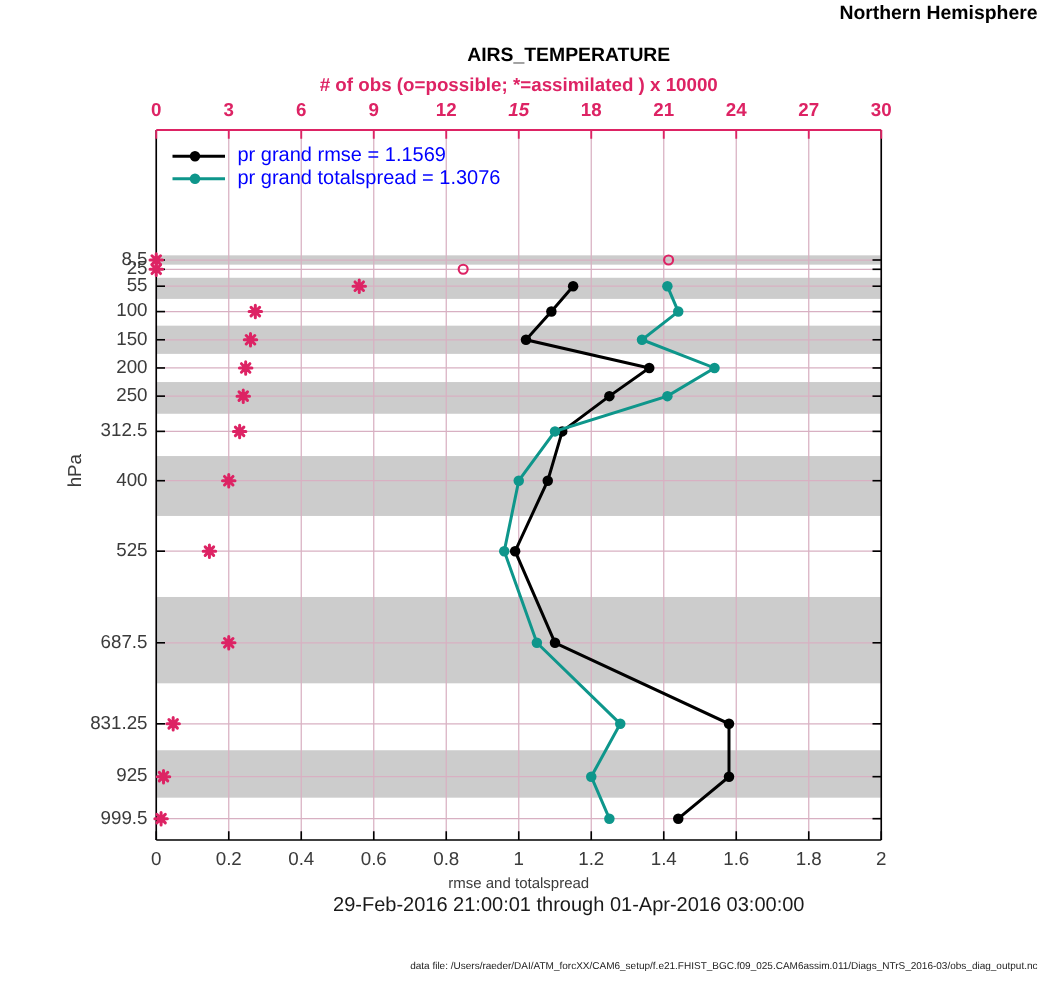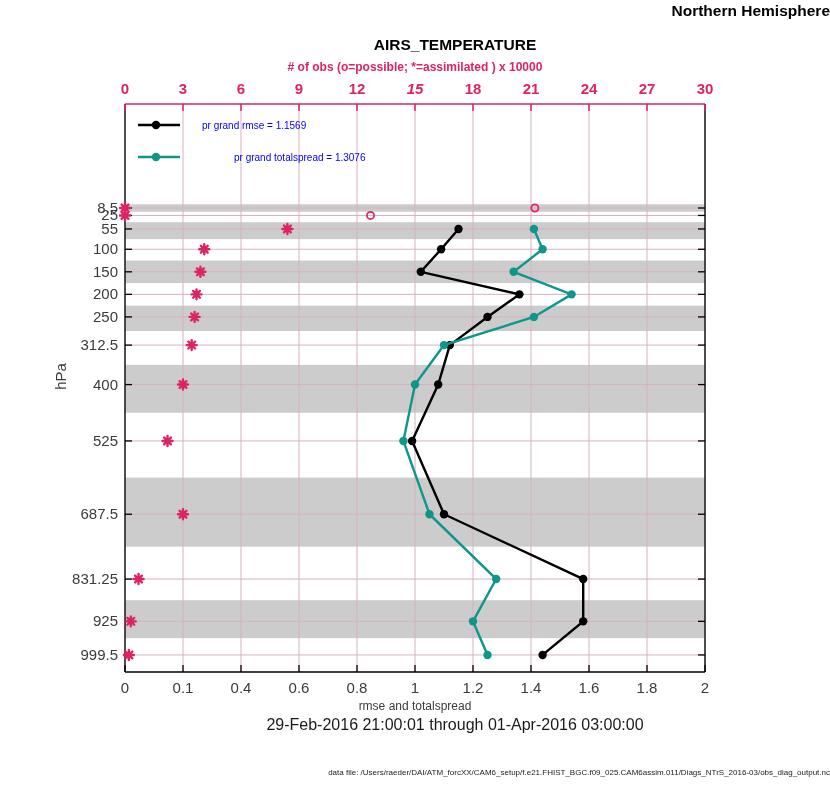--- a/index.html
+++ b/index.html
@@ -2,31 +2,31 @@
 <html><head>
 <meta charset="utf-8">
 <style>
   html,body{margin:0;padding:0;background:#ffffff;}
   body{width:830px;height:800px;position:relative;overflow:hidden;
        font-family:"Liberation Sans", sans-serif;}
   .abs{position:absolute;}
   .title-line{width:830px;text-align:center;font-weight:bold;font-size:15.5px;color:#000;}
   #title1{top:2px;left:0;text-align:right;}
   #title2{top:36px;left:0;margin-left:40px;}
-  #obs-label{top:60px;left:0;width:830px;text-align:center;font-size:12px;font-weight:bold;}
+  #obs-label{top:60px;left:0;width:830px;text-align:center;font-size:15px;font-weight:bold;}
   .top-tick{position:absolute;text-align:center;font-size:15px;font-weight:bold;}
   .bot-tick{position:absolute;text-align:center;font-size:15px;color:#3b3b3b;}
   .y-tick{position:absolute;text-align:right;font-size:15px;color:#3b3b3b;}
   #ylabel{top:368px;left:30px;width:60px;text-align:center;font-size:15px;color:#3b3b3b;
           transform:rotate(-90deg);transform-origin:center;}
   #xlabel{top:699px;left:0;width:830px;text-align:center;font-size:12px;color:#3b3b3b;}
   #daterange{top:716px;left:0;width:830px;text-align:center;font-size:16px;color:#1a1a1a;margin-left:40px;}
   #footer{top:768px;left:0;width:830px;text-align:right;font-size:8px;color:#222;}
   .legend-row{position:absolute;left:136px;height:16px;display:flex;align-items:center;}
-  .legend-text{font-size:10px;color:#0000ff;margin-left:20px;white-space:nowrap;}
+  .legend-text{font-size:16px;color:#0000ff;margin-left:8px;white-space:nowrap;}
   #plot-svg{position:absolute;top:0;left:0;}
 </style>
 </head>
 <body>
 
 <div>
   <svg id="plot-svg" width="830" height="800">
       <rect x="125" y="204.27925" width="580" height="7.441500000000019" fill="#cccccc"></rect>
       <rect x="125" y="222.2065" width="580" height="16.912499999999994" fill="#cccccc"></rect>
       <rect x="125" y="260.54150000000004" width="580" height="22.549999999999955" fill="#cccccc"></rect>
@@ -161,42 +161,42 @@
   <div id="title2" class="abs title-line">AIRS_TEMPERATURE</div>
   <div id="obs-label" class="abs" style="color: rgb(221, 35, 100);"># of obs (o=possible; *=assimilated ) x 10000</div>
 
   <div class="legend-row" style="top:117px;">
     <svg width="46" height="12">
       <line id="leg-line-0" x1="2" y1="6" x2="44" y2="6" stroke-width="2.4" stroke="#000000"></line>
       <circle id="leg-dot-0" cx="20" cy="6" r="4.2" fill="#000000"></circle>
     </svg>
     <span class="legend-text">pr grand rmse = 1.1569</span>
   </div>
-  <div class="legend-row" style="top:149px;gap:32px;">
+  <div class="legend-row" style="top:135px;">
     <svg width="46" height="12">
       <line id="leg-line-1" x1="2" y1="6" x2="44" y2="6" stroke-width="2.4" stroke="#0e968b"></line>
       <circle id="leg-dot-1" cx="20" cy="6" r="4.2" fill="#0e968b"></circle>
     </svg>
     <span class="legend-text">pr grand totalspread = 1.3076</span>
   </div>
 
   <div id="tick-labels">
       <div class="top-tick" style="left: 103px; top: 80px; width: 44px; color: rgb(221, 35, 100);">0</div>
       <div class="top-tick" style="left: 161px; top: 80px; width: 44px; color: rgb(221, 35, 100);">3</div>
       <div class="top-tick" style="left: 219px; top: 80px; width: 44px; color: rgb(221, 35, 100);">6</div>
       <div class="top-tick" style="left: 277px; top: 80px; width: 44px; color: rgb(221, 35, 100);">9</div>
       <div class="top-tick" style="left: 335px; top: 80px; width: 44px; color: rgb(221, 35, 100);">12</div>
       <div class="top-tick" style="left: 393px; top: 80px; width: 44px; color: rgb(221, 35, 100); font-style: italic;">15</div>
       <div class="top-tick" style="left: 451px; top: 80px; width: 44px; color: rgb(221, 35, 100);">18</div>
       <div class="top-tick" style="left: 509px; top: 80px; width: 44px; color: rgb(221, 35, 100);">21</div>
       <div class="top-tick" style="left: 567px; top: 80px; width: 44px; color: rgb(221, 35, 100);">24</div>
       <div class="top-tick" style="left: 625px; top: 80px; width: 44px; color: rgb(221, 35, 100);">27</div>
       <div class="top-tick" style="left: 683px; top: 80px; width: 44px; color: rgb(221, 35, 100);">30</div>
       <div class="bot-tick" style="left: 100px; top: 679px; width: 50px;">0</div>
-      <div class="bot-tick" style="left: 158px; top: 679px; width: 50px;">0.1</div>
+      <div class="bot-tick" style="left: 158px; top: 679px; width: 50px;">0.2</div>
       <div class="bot-tick" style="left: 216px; top: 679px; width: 50px;">0.4</div>
       <div class="bot-tick" style="left: 274px; top: 679px; width: 50px;">0.6</div>
       <div class="bot-tick" style="left: 332px; top: 679px; width: 50px;">0.8</div>
       <div class="bot-tick" style="left: 390px; top: 679px; width: 50px;">1</div>
       <div class="bot-tick" style="left: 448px; top: 679px; width: 50px;">1.2</div>
       <div class="bot-tick" style="left: 506px; top: 679px; width: 50px;">1.4</div>
       <div class="bot-tick" style="left: 564px; top: 679px; width: 50px;">1.6</div>
       <div class="bot-tick" style="left: 622px; top: 679px; width: 50px;">1.8</div>
       <div class="bot-tick" style="left: 680px; top: 679px; width: 50px;">2</div>
       <div class="y-tick" style="left: 38px; top: 199px; width: 80px;">8.5</div>

